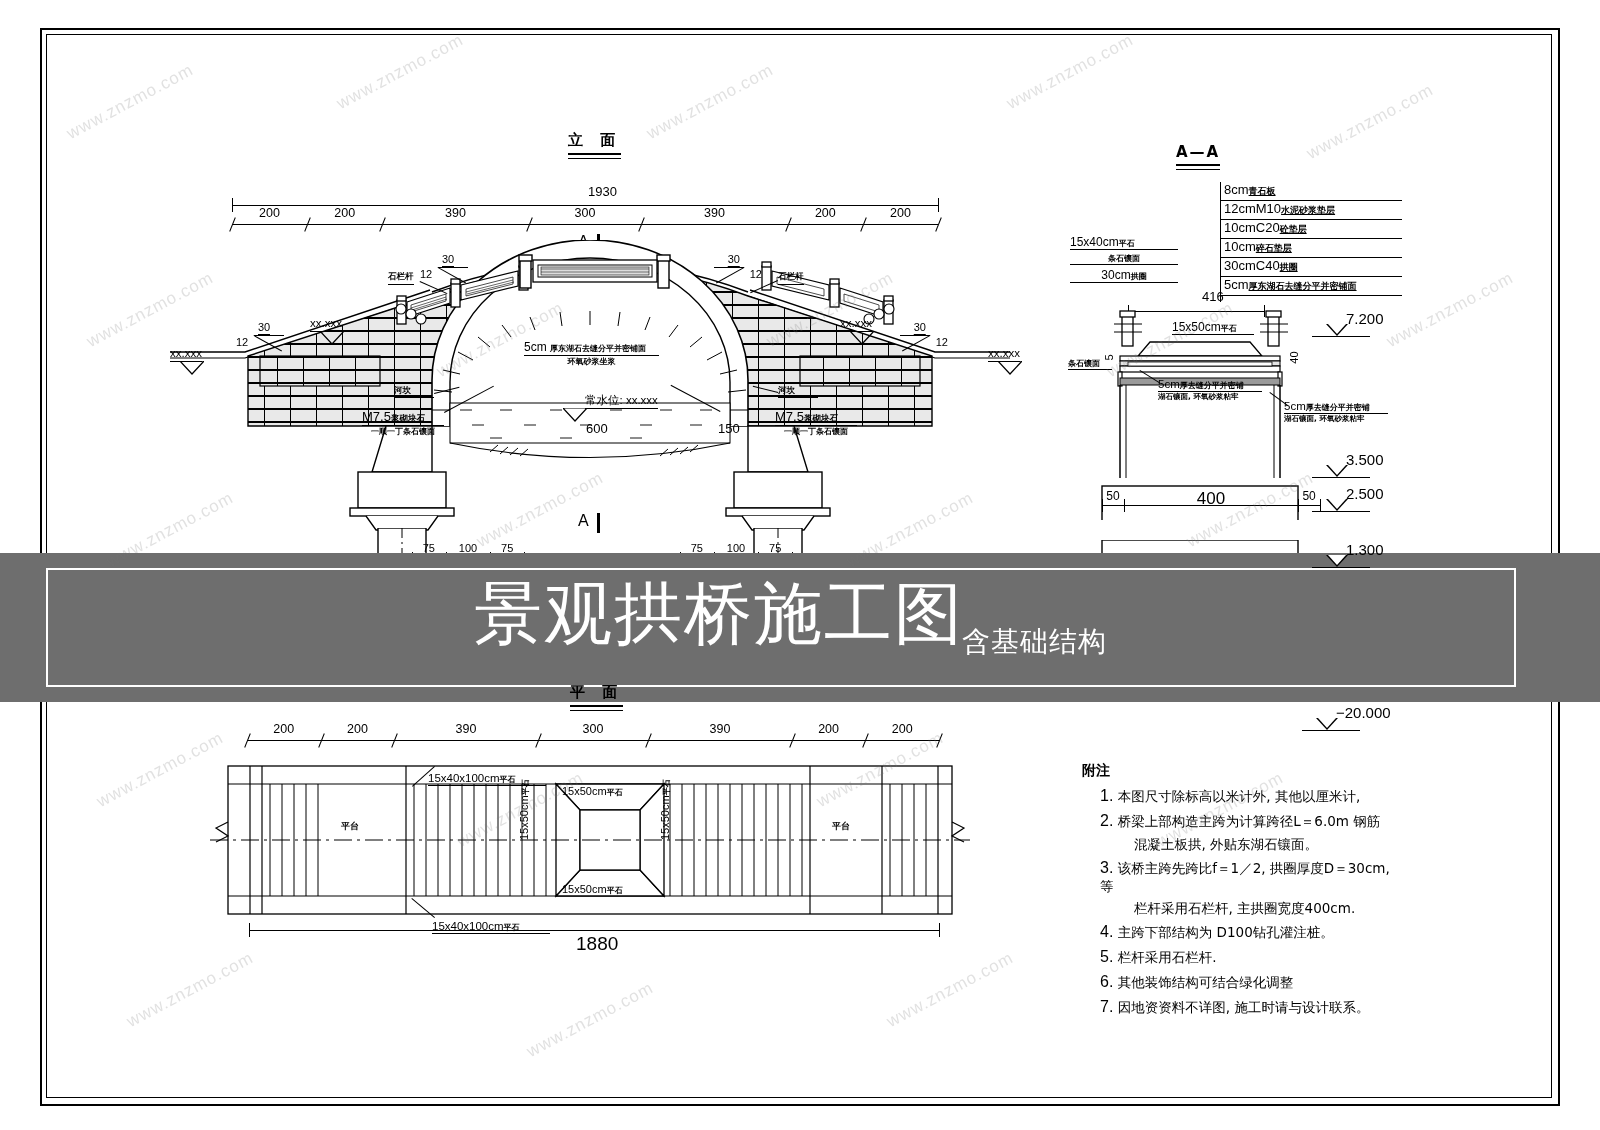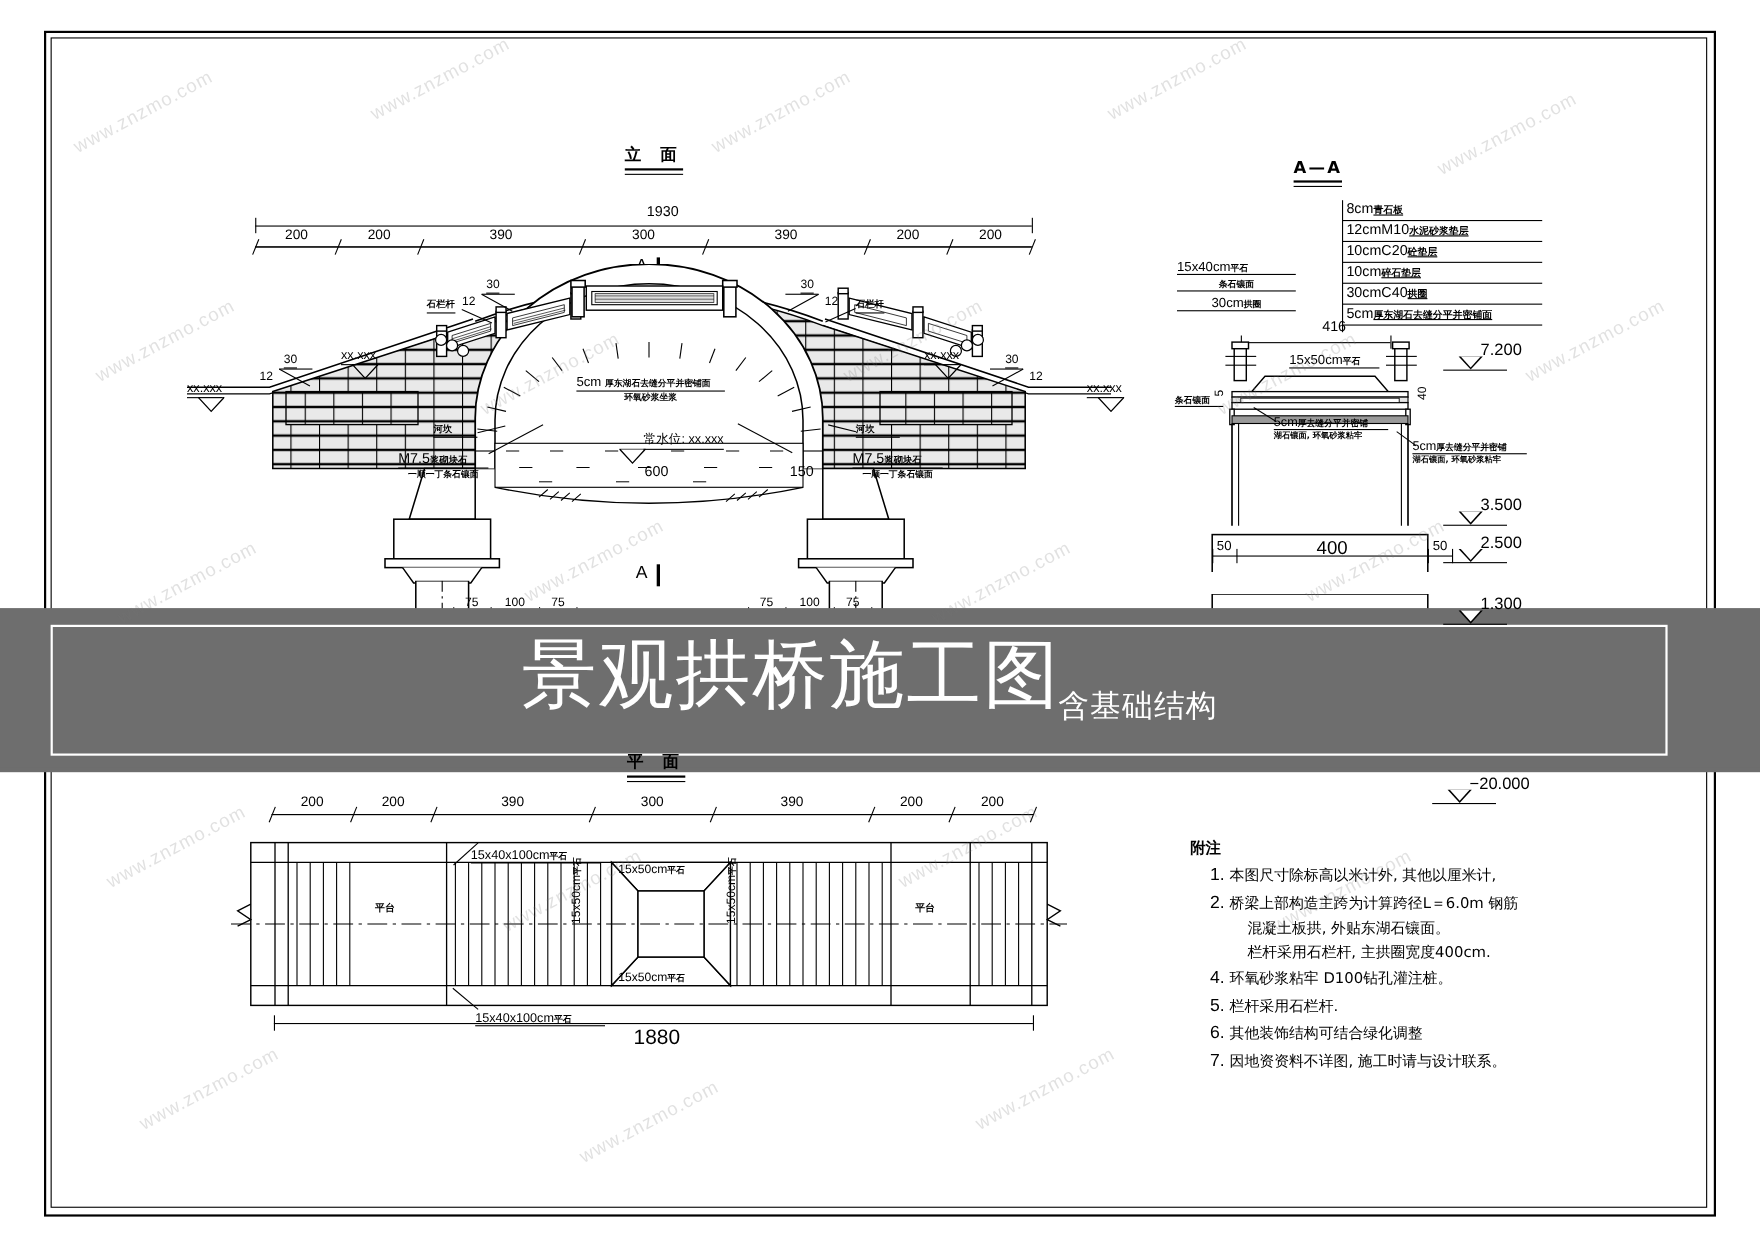--- a/index.html
+++ b/index.html
@@ -743,22 +743,23 @@
     <div class="vline" style="left:939px;top:923px;height:14px;"></div>
     <div class="lbl" style="left:576px;top:934px;font-size:19px;">1880</div>
   </div>
 
   <div id="notes">
     <div class="nt-title">附注</div>
     <div id="notes-list">
         <div class="nt"><span class="num">1. </span><span>本图尺寸除标高以米计外, 其他以厘米计,</span></div>
         <div class="nt"><span class="num">2. </span><span>桥梁上部构造主跨为计算跨径L＝6.0m 钢筋</span></div>
         <div class="nt nt2">混凝土板拱, 外贴东湖石镶面。</div>
+        <div class="nt"><span class="num">3. </span><span>该桥主跨先跨比f＝1／2, 拱圈厚度D＝30cm, 等</span></div>
         <div class="nt nt2">栏杆采用石栏杆, 主拱圈宽度400cm.</div>
-        <div class="nt"><span class="num">4. </span><span>环氧砂浆粘牢 D100钻孔灌注桩。</span></div>
+        <div class="nt"><span class="num">4. </span><span>主跨下部结构为 D100钻孔灌注桩。</span></div>
         <div class="nt"><span class="num">5. </span><span>栏杆采用石栏杆.</span></div>
         <div class="nt"><span class="num">6. </span><span>其他装饰结构可结合绿化调整</span></div>
         <div class="nt"><span class="num">7. </span><span>因地资资料不详图, 施工时请与设计联系。</span></div>
       </div>
   </div>
 
   <div class="wm" style="left:60px;top:92px;">www.znzmo.com</div>
   <div class="wm" style="left:330px;top:62px;">www.znzmo.com</div>
   <div class="wm" style="left:640px;top:92px;">www.znzmo.com</div>
   <div class="wm" style="left:1000px;top:62px;">www.znzmo.com</div>

